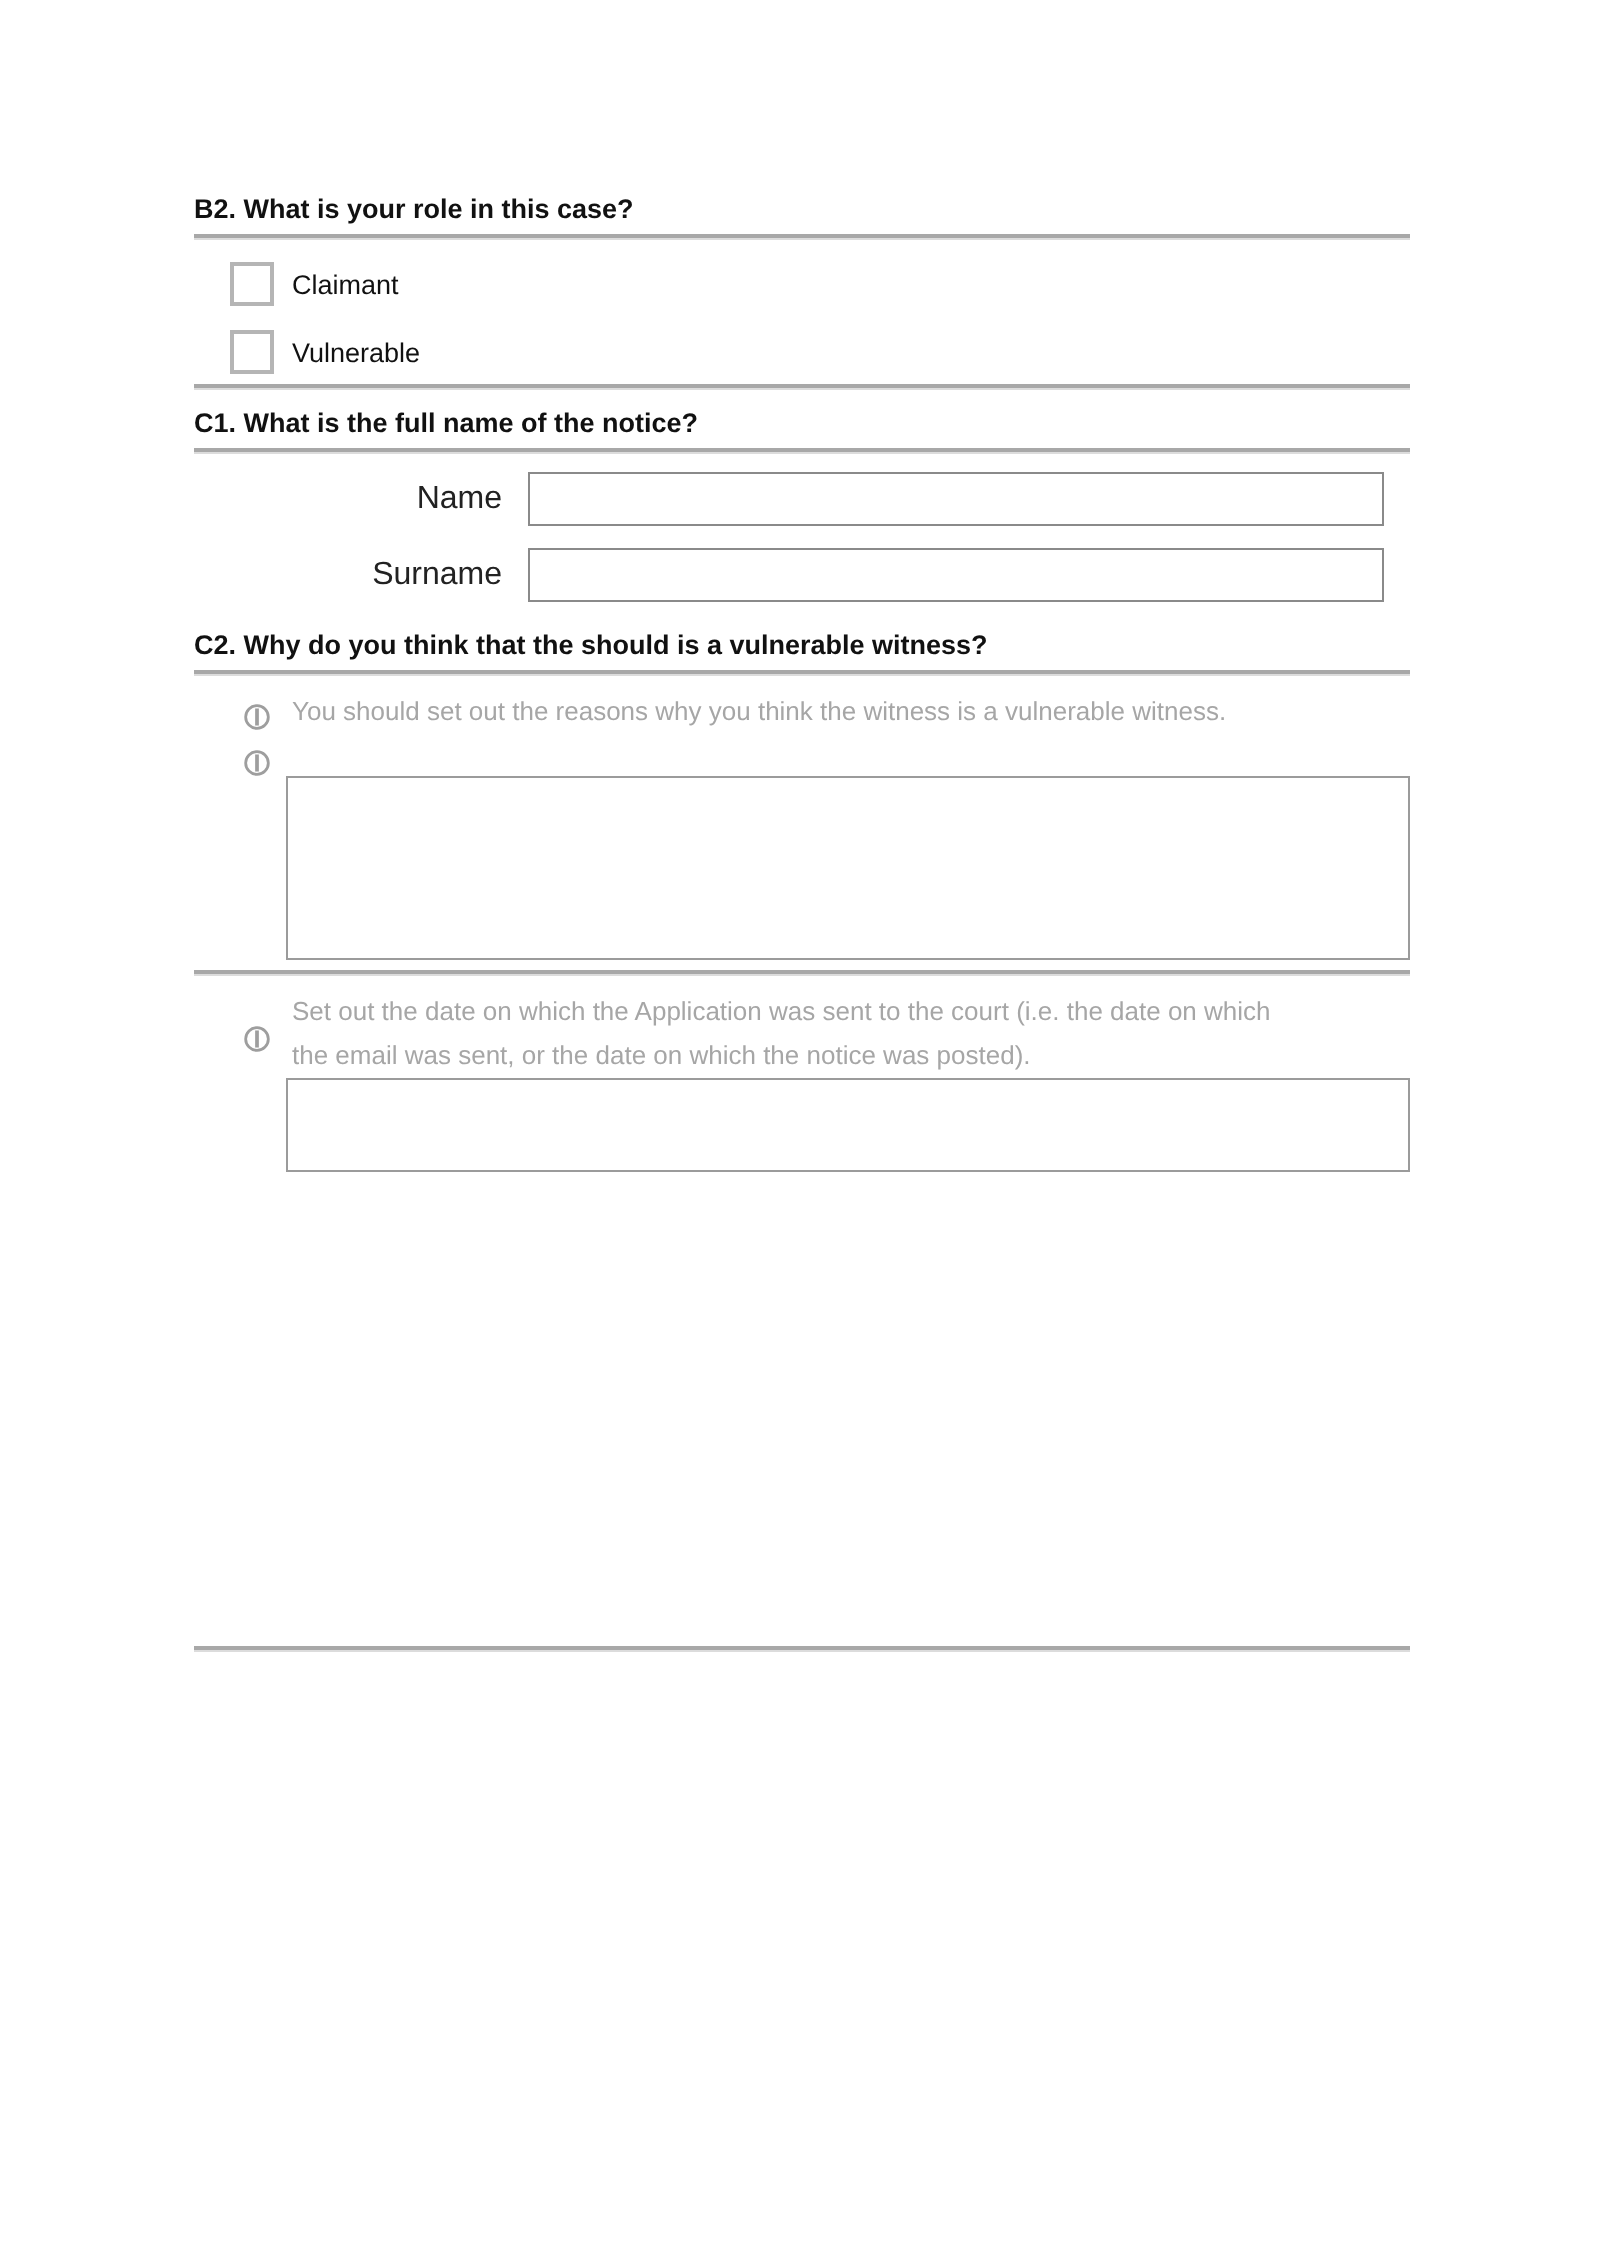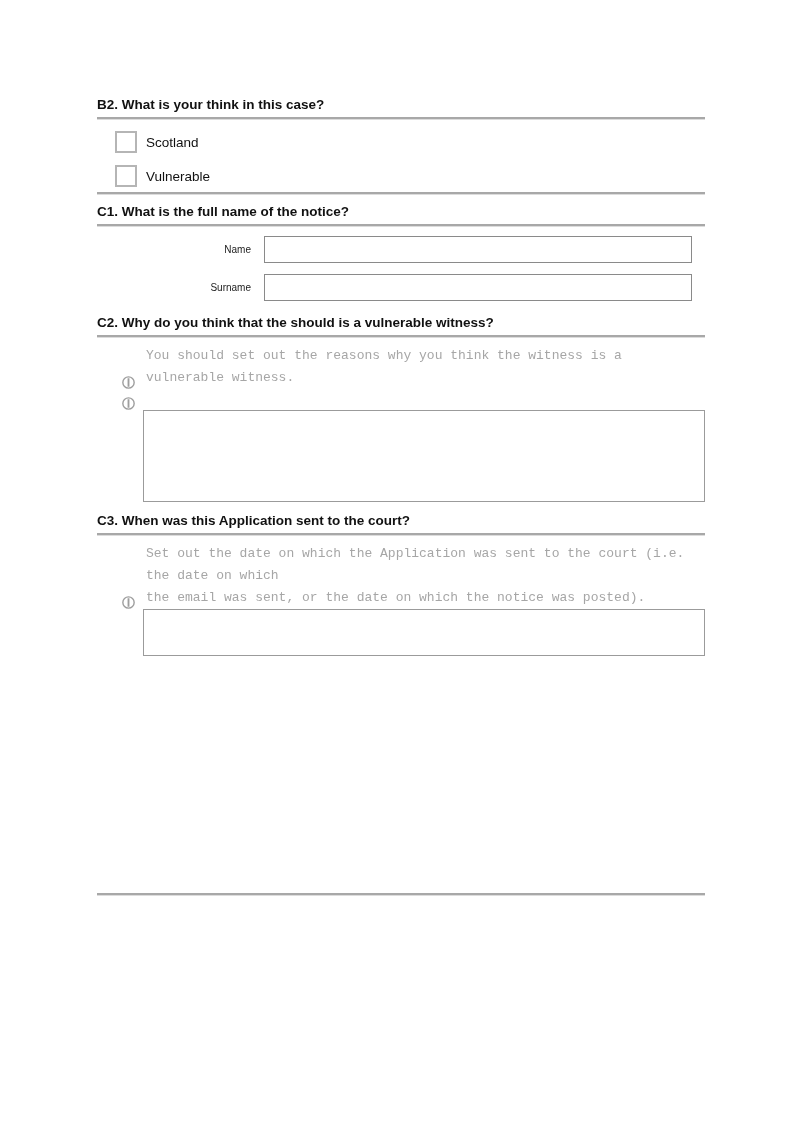--- a/index.html
+++ b/index.html
@@ -46,36 +46,36 @@
   }
   .opt-label { font-size: 13.5px; color: #111; }
 
   
   .field-row { display: flex; align-items: center; margin-top: 11px; }
   .field-row.first { margin-top: 10px; }
   .field-label {
     width: 167px;
     text-align: right;
     padding-right: 13px;
-    font-size: 10px;
+    font-size: 16px;
     color: #222;
     flex: none;
   }
   .text-input {
     width: 428px; height: 27px;
     border: 1px solid #8a8a8a;
     background: #fff;
     font-family: "Liberation Sans", sans-serif;
     font-size: 13.5px;
     padding: 0 6px;
     outline: none;
   }
 
   
-  .note-row { display: flex; align-items: flex-end; margin-top: 4px; font-family: Liberation Mono, monospace; }
+  .note-row { display: flex; align-items: center; margin-top: 4px; }
   .note-row.first { margin-top: 8px; }
   .info-icon { flex: none; margin-left: 25px; margin-right: 11px; margin-top: 4px; width: 13px; height: 13px; }
   .note-text {
     font-size: 13px;
     line-height: 22px;
     color: #a6a6a6;
     white-space: pre-line;
     max-width: 559px;
   }
 
@@ -95,26 +95,26 @@
   .answer-box.tall  { height: 92px; }
   .answer-box.short { height: 47px; }
 
   .footer-rule { margin-top: 237px; }
 </style>
 </head>
 <body>
 
 <div class="page">
 
-  <h2 class="qheading mt-b2">B2. What is your think in this case?</h2>
+  <h2 class="qheading mt-b2">B2. What is your role in this case?</h2>
   <div class="rule"></div>
 
   <div class="opt-row first">
     <span class="checkbox"></span>
-    <span class="opt-label">Scotland</span>
+    <span class="opt-label">Claimant</span>
   </div>
   <div class="opt-row">
     <span class="checkbox"></span>
     <span class="opt-label">Vulnerable</span>
   </div>
 
   <div class="rule"></div>
 
   <h2 class="qheading mt-c1">C1. What is the full name of the notice?</h2>
   <div class="rule"></div>
@@ -144,21 +144,20 @@
     <span class="info-icon">
       <svg width="13" height="13" viewBox="0 0 14 14">
         <circle cx="7" cy="7" r="6.1" fill="none" stroke="#9e9e9e" stroke-width="1.5"></circle>
         <rect x="6" y="2.4" width="2" height="9.2" fill="#9e9e9e"></rect>
       </svg>
     </span>
   </div>
 
   <textarea class="answer-box tall" style=""></textarea>
 
-  <h2 class="qheading mt-c3">C3. When was this Application sent to the court?</h2>
   <div class="rule"></div>
 
   <div class="note-row first">
     <span class="info-icon">
       <svg width="13" height="13" viewBox="0 0 14 14">
         <circle cx="7" cy="7" r="6.1" fill="none" stroke="#9e9e9e" stroke-width="1.5"></circle>
         <rect x="6" y="2.4" width="2" height="9.2" fill="#9e9e9e"></rect>
       </svg>
     </span>
     <span class="note-text">Set out the date on which the Application was sent to the court (i.e. the date on which

